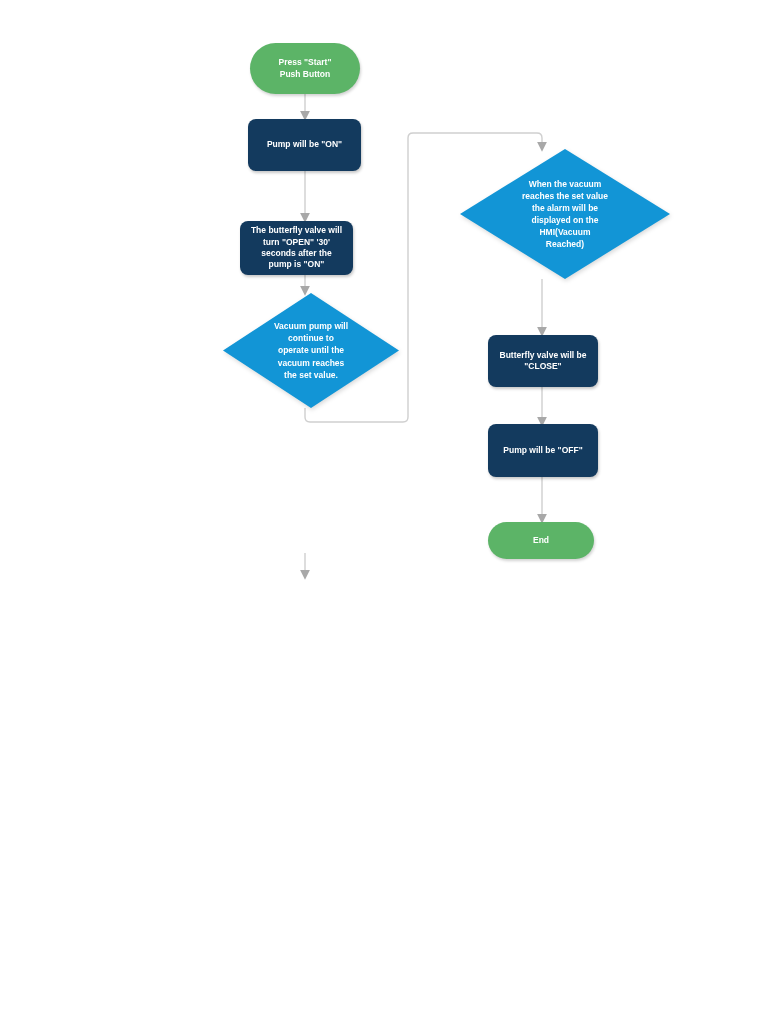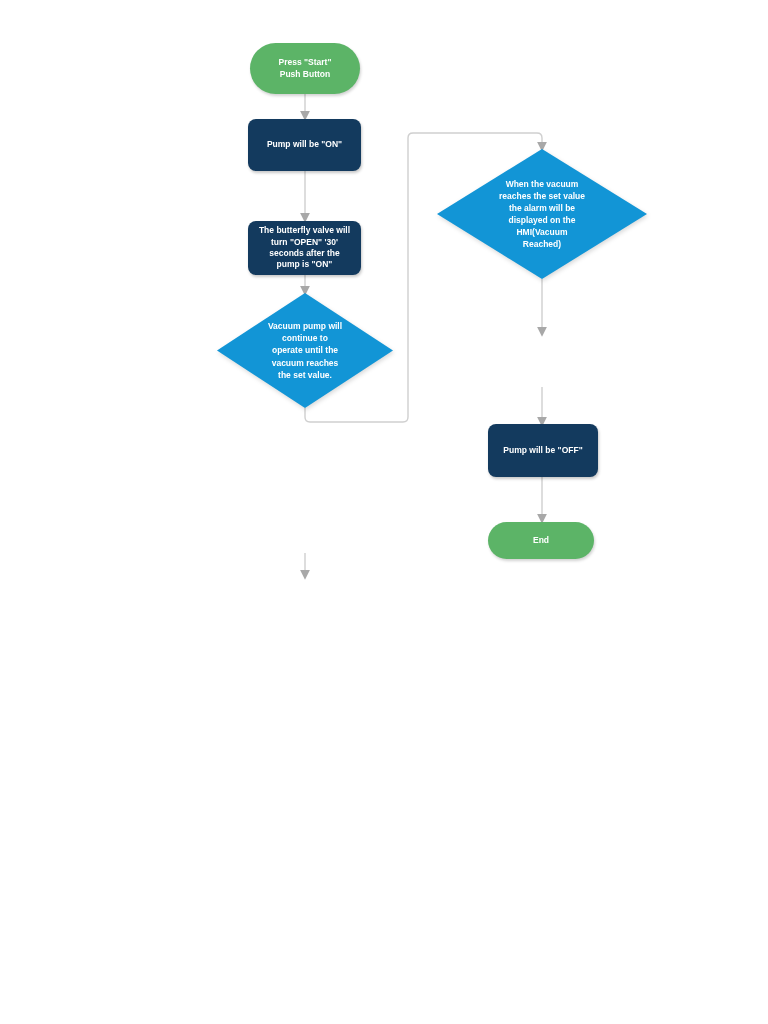--- a/index.html
+++ b/index.html
@@ -67,23 +67,23 @@
     display: flex;
     align-items: center;
     justify-content: center;
     text-align: center;
   }
   .decision .node-label { line-height: 1.42; }
 
   
   .n-start        { left: 250px; top: 43px;  width: 110px; height: 51px; }
   .n-pump-on      { left: 248px; top: 119px; width: 113px; height: 52px; }
-  .n-valve-open   { left: 248px; top: 221px; width: 113px; height: 54px; }
-  .n-vacuum-check { left: 217px; top: 293px; width: 176px; height: 115px; }
-  .n-alarm        { left: 437px; top: 149px; width: 210px; height: 130px; }
+  .n-valve-open   { left: 240px; top: 221px; width: 113px; height: 54px; }
+  .n-vacuum-check { left: 223px; top: 293px; width: 176px; height: 115px; }
+  .n-alarm        { left: 460px; top: 149px; width: 210px; height: 130px; }
   .n-valve-close  { left: 488px; top: 335px; width: 110px; height: 52px; }
   .n-pump-off     { left: 488px; top: 424px; width: 110px; height: 53px; }
   .n-end          { left: 488px; top: 522px; width: 106px; height: 37px; }
 </style>
 </head>
 <body>
 
 <div class="canvas">
 
   <svg class="connector-layer" viewBox="0 0 768 1024" xmlns="http://www.w3.org/2000/svg">
@@ -132,20 +132,24 @@
     <div class="decision">
       <span class="node-label">When the vacuum
 reaches the set value
 the alarm will be
 displayed on the
 HMI(Vacuum
 Reached)</span>
     </div>
   </div>
 
+  <div class="node process n-valve-close">
+    <span class="node-label">Butterfly valve will be
+"CLOSE"</span>
+  </div>
 
   <div class="node process n-pump-off">
     <span class="node-label">Pump will be "OFF"</span>
   </div>
 
   <div class="node terminator n-end">
     <span class="node-label">End</span>
   </div>
 
 </div>

